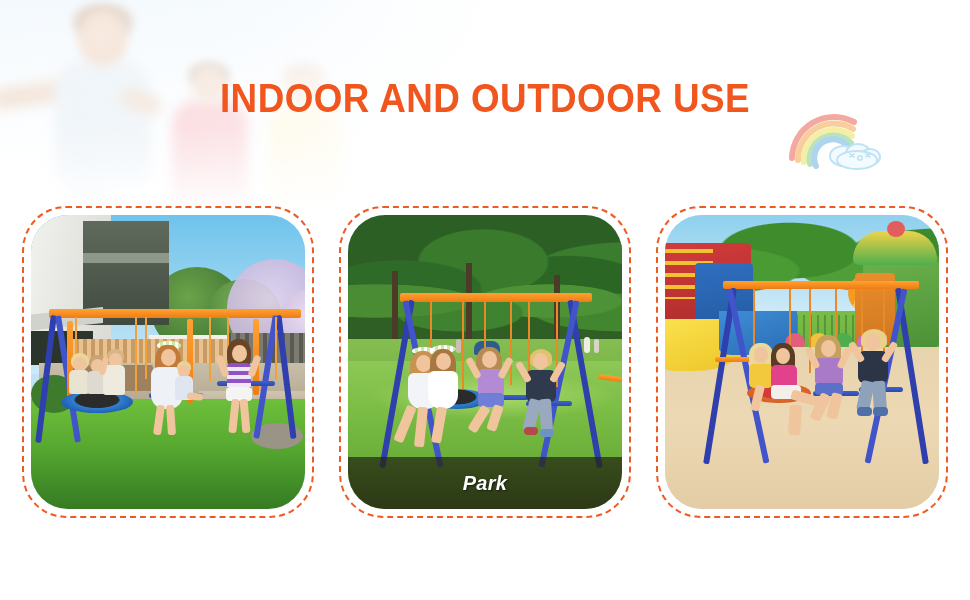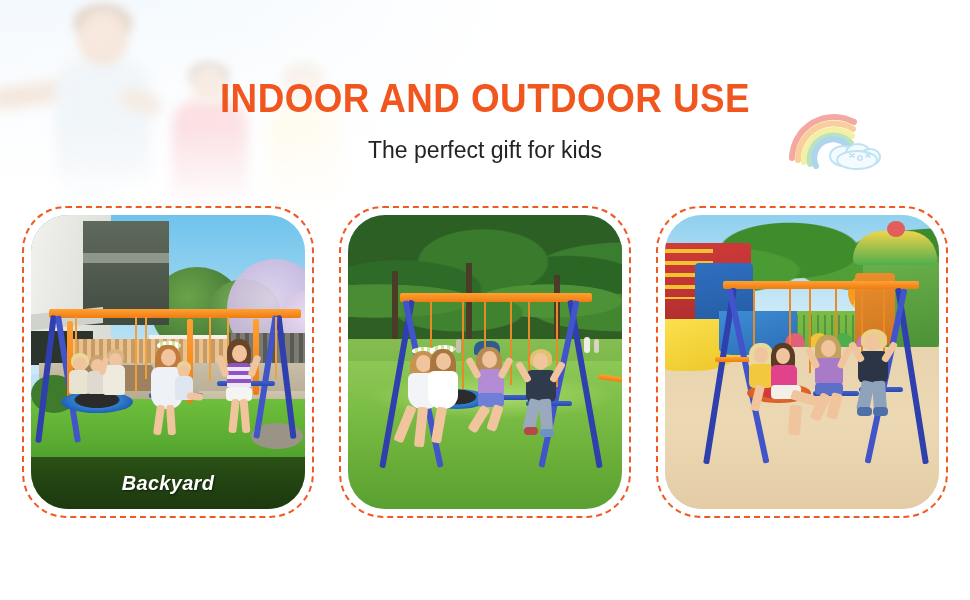--- a/index.html
+++ b/index.html
@@ -276,21 +276,20 @@
   <div class="kid2-hair"></div>
   <div class="kid2-head"></div>
   <div class="kid3-body"></div>
   <div class="kid3-hair"></div>
   <div class="kid3-head"></div>
   <div class="veil"></div>
 </div>
 
 <div class="head-wrap">
   <div id="page-title">INDOOR AND OUTDOOR USE</div>
-  <div id="page-subtitle">The perfect gift for kids</div>
 </div>
 
 <svg id="rainbow-icon" viewBox="0 0 110 76">
   <g fill="none" stroke-linecap="round">
     <path d="M10 62 A42 42 0 0 1 72 26" stroke="#f4a9a0" stroke-width="6"></path>
     <path d="M16 64 A36 36 0 0 1 71 33" stroke="#f8cf9c" stroke-width="6"></path>
     <path d="M22 66 A30 30 0 0 1 70 40" stroke="#f5efa6" stroke-width="6"></path>
     <path d="M28 68 A24 24 0 0 1 69 47" stroke="#b7e3c0" stroke-width="6"></path>
     <path d="M34 70 A18 18 0 0 1 68 54" stroke="#aed4ee" stroke-width="6"></path>
   </g>
@@ -390,23 +389,20 @@
           <div class="k-head" style="left:201px; top:130px; width:15px; height:17px;"></div>
           <div class="k-body" style="left:196px; top:148px; width:24px; height:28px;
                background:repeating-linear-gradient(180deg,#8e54c4 0 4px,#f0e6f7 4px 8px); border-radius:5px;"></div>
           <div class="k-body" style="left:195px; top:172px; width:26px; height:14px; background:#f4f4f2; border-radius:4px;"></div>
           <div class="k-arm" style="left:188px; top:140px; width:7px; height:22px; transform:rotate(-20deg);"></div>
           <div class="k-arm" style="left:220px; top:140px; width:7px; height:22px; transform:rotate(20deg);"></div>
           <div class="k-leg" style="left:199px; top:184px; width:8px; height:34px; transform:rotate(6deg);"></div>
           <div class="k-leg" style="left:210px; top:184px; width:8px; height:34px; transform:rotate(-5deg);"></div>
         </div>
       </div>
-      <div class="caption-bar dark">
-        <span class="caption-text">Backyard</span>
-      </div>
     </div>
   </div>
 
   <div class="panel">
     <div class="photo">
       <div class="sc">
         <div class="pk-sky"></div>
         <div class="pk-canopy"></div>
         <div class="pk-canopy2"></div>
         <div class="pk-trunk" style="left:44px;  top:56px; height:76px;"></div>
@@ -468,20 +464,23 @@
           <div class="k-hair" style="left:182px; top:134px; width:22px; height:18px; background:#e2c271; border-radius:50% 50% 30% 30%;"></div>
           <div class="k-head" style="left:185px; top:138px; width:15px; height:17px;"></div>
           <div class="k-body" style="left:178px; top:155px; width:30px; height:32px; background:#2f3a4d; border-radius:6px;"></div>
           <div class="k-arm" style="left:172px; top:146px; width:7px; height:22px; transform:rotate(-30deg);"></div>
           <div class="k-arm" style="left:206px; top:146px; width:7px; height:22px; transform:rotate(30deg);"></div>
           <div class="k-leg" style="left:178px; top:184px; width:12px; height:32px; background:#9aa9bd; transform:rotate(14deg);"></div>
           <div class="k-leg" style="left:192px; top:184px; width:12px; height:32px; background:#9aa9bd; transform:rotate(-4deg);"></div>
           <div class="k-body" style="left:176px; top:212px; width:14px; height:8px; background:#b54848; border-radius:4px;"></div>
           <div class="k-body" style="left:192px; top:214px; width:14px; height:8px; background:#6d93c4; border-radius:4px;"></div>
         </div>
+      </div>
+      <div class="caption-bar olive">
+        <span class="caption-text">Park</span>
       </div>
     </div>
   </div>
 
   <div class="panel">
     <div class="photo">
       <div class="sc">
         <div class="pg-sky"></div>
         <div class="pg-trees"></div>
         <div class="pg-field"></div>

